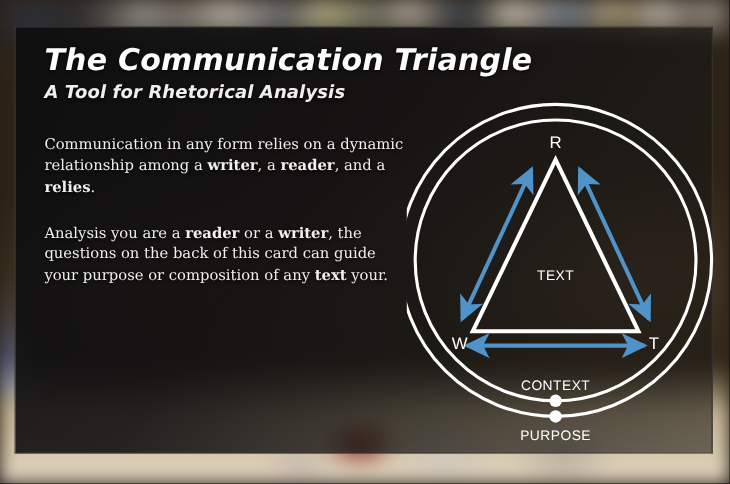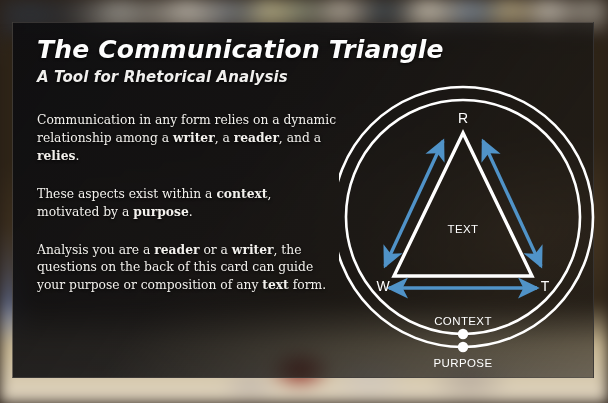--- a/index.html
+++ b/index.html
@@ -159,22 +159,21 @@
 
   <div id="photo-bg"></div>
 
   <div id="card">
 
     <div id="text-col">
       <div id="title">The Communication Triangle</div>
       <div id="subtitle">A Tool for Rhetorical Analysis</div>
 
       <p class="para" id="p1"><span>Communication in any form relies on a dynamic relationship among a </span><b>writer</b><span>, a </span><b>reader</b><span>, and a </span><b>relies</b><span>.</span></p>
-      <p class="para" id="p2"><span>These aspects exist within a </span><b>context</b><span>, motivated by a </span><b>purpose</b><span>.</span></p>
-      <p class="para" id="p3"><span>Analysis you are a </span><b>reader</b><span> or a </span><b>writer</b><span>, the questions on the back of this card can guide your purpose or composition of any </span><b>text</b><span> form.</span></p>
+      <p class="para" id="p3"><span>Analysis you are a </span><b>reader</b><span> or a </span><b>writer</b><span>, the questions on the back of this card can guide your purpose or composition of any </span><b>text</b><span> your.</span></p>
     </div>
 
     <div id="diagram">
       <svg width="260" height="300" viewBox="0 0 260 300" xmlns="http://www.w3.org/2000/svg">
         <defs>
           <marker id="arrHead" markerWidth="7" markerHeight="7" refX="5.6" refY="3.5" orient="auto" markerUnits="strokeWidth">
             <path d="M0,0.4 L6.4,3.5 L0,6.6 L1.6,3.5 Z" fill="#5093c8"></path>
           </marker>
           <marker id="arrTail" markerWidth="7" markerHeight="7" refX="0.8" refY="3.5" orient="auto" markerUnits="strokeWidth">
             <path d="M6.4,0.4 L0,3.5 L6.4,6.6 L4.8,3.5 Z" fill="#5093c8"></path>

